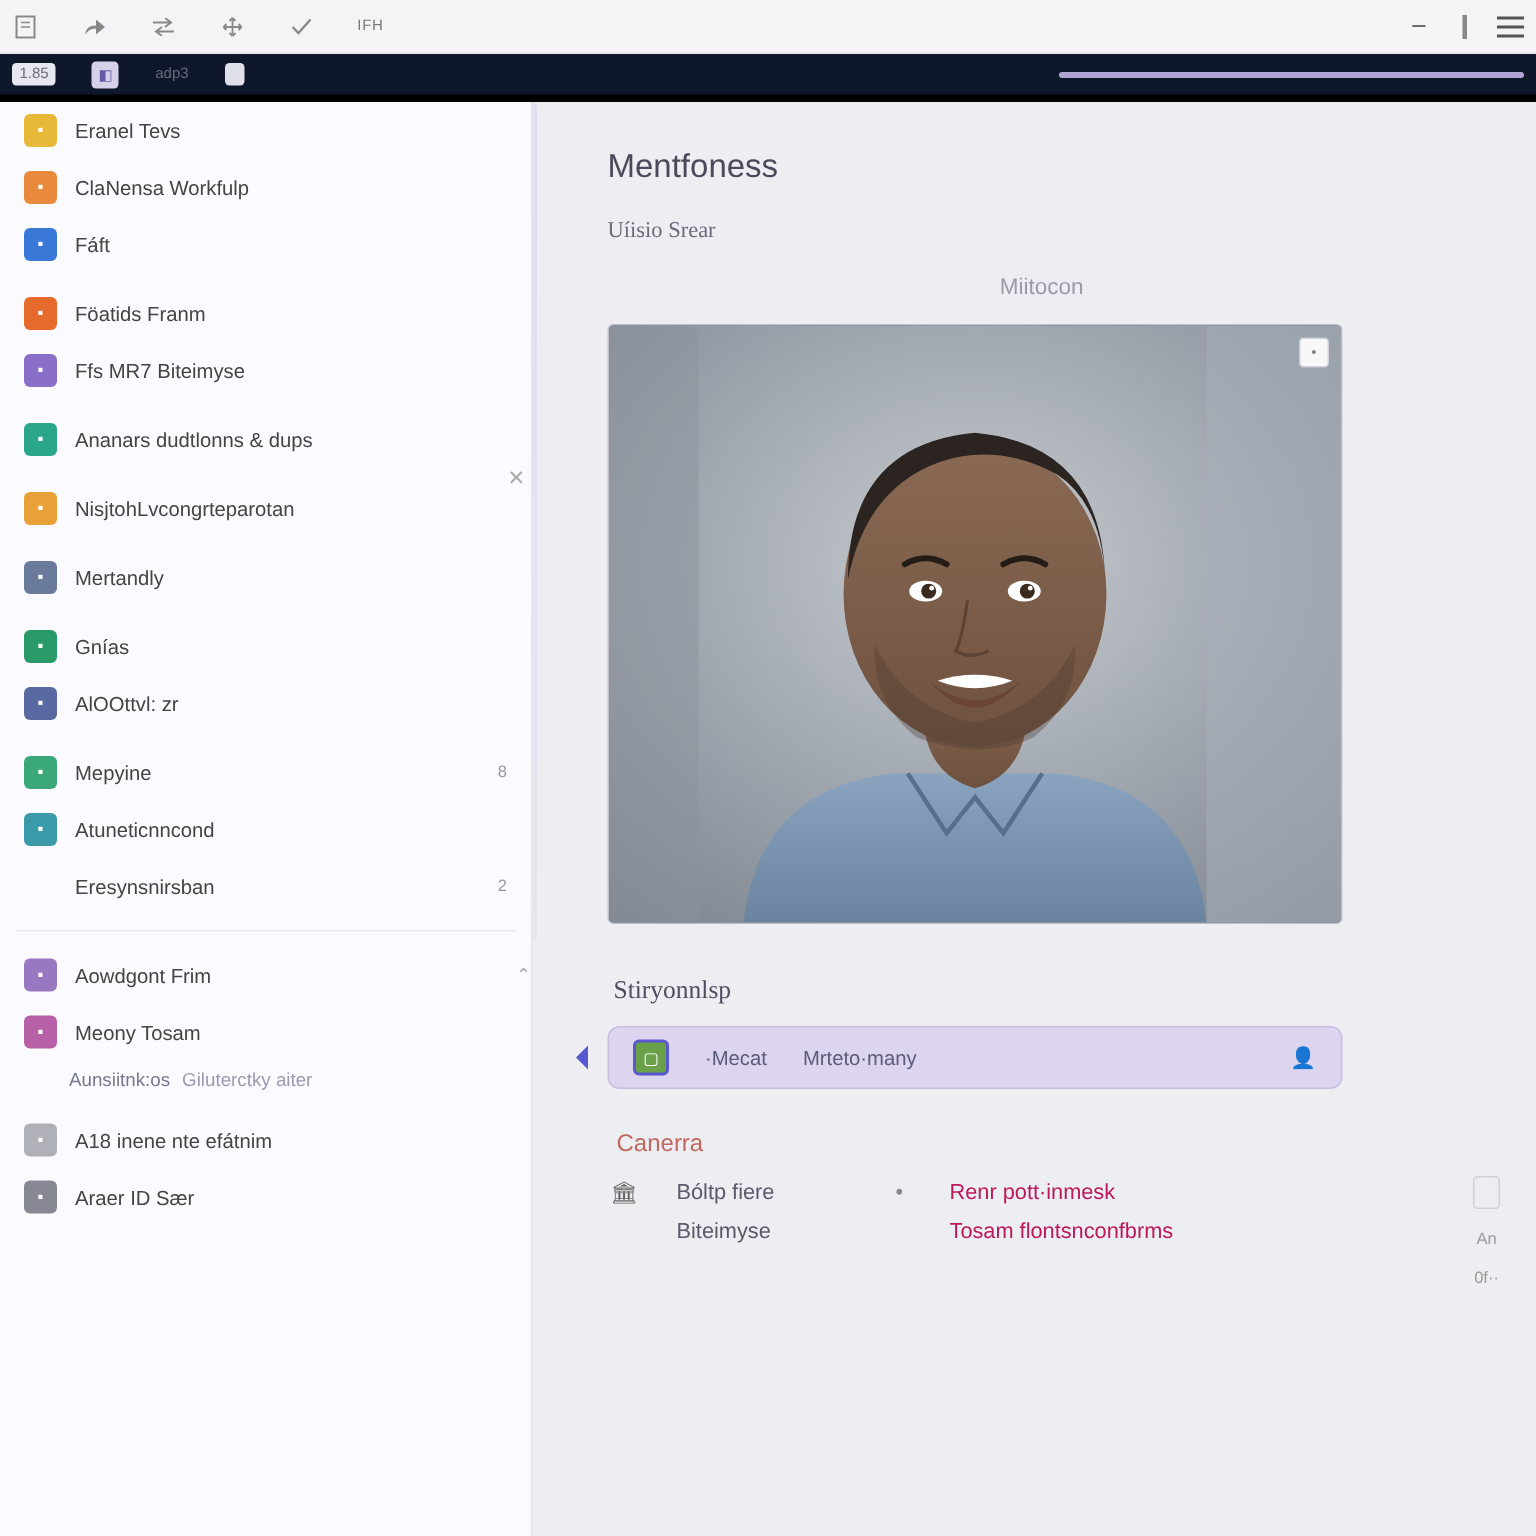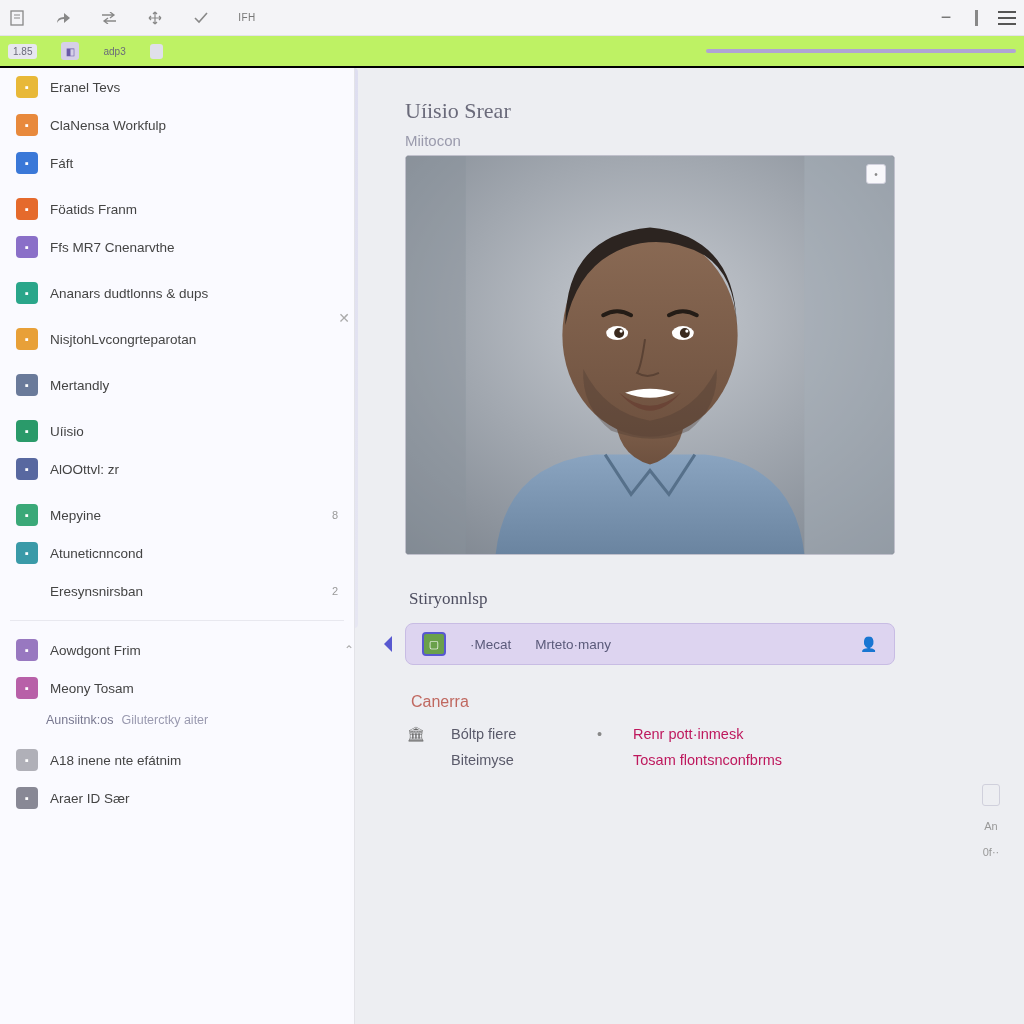--- a/index.html
+++ b/index.html
@@ -4,21 +4,21 @@
 <style>
 * { margin: 0; padding: 0; box-sizing: border-box; font-family: -apple-system, BlinkMacSystemFont, "Segoe UI", sans-serif; }
 body { background: #edeef2; width: 1024px; height: 1024px; overflow: hidden; color: #333; }
 
 .top-toolbar { height: 36px; display: flex; align-items: center; padding: 0 8px; gap: 28px; background: #f4f4f7; border-bottom: 1px solid #e3e3e8; }
 .top-toolbar .ico { width: 18px; height: 18px; display: flex; align-items: center; justify-content: center; color: #6b6b80; font-size: 13px; }
 .top-toolbar .right { margin-left: auto; display: flex; align-items: center; gap: 20px; }
 .top-toolbar .hamburger { width:18px; height:14px; display:flex; flex-direction:column; justify-content:space-between; }
 .top-toolbar .hamburger span { height:2px; background:#555; }
 
-.ribbon { height: 32px; display: flex; align-items: center; padding: 0 8px; gap: 24px; background: #bef264; border-bottom: 2px solid #000000; font-size: 10px; color: #6a6a7a; }
+.ribbon { height: 32px; display: flex; align-items: center; padding: 0 8px; gap: 24px; background: #0f172a; border-bottom: 5px solid #000000; font-size: 10px; color: #6a6a7a; }
 .ribbon .chip { background:#e7e7ef; padding:2px 5px; border-radius:3px; }
 .ribbon .rb-ico { width:18px; height:18px; background:#dcdce6; border-radius:3px; display:flex; align-items:center; justify-content:center; color:#7a7aa0; position:relative; }
 .ribbon .rb-ico.purple { background:#d6d0e8; color:#6a5aa8; }
 .ribbon .spacer { flex:1; }
 .ribbon .end-bar { width:310px; height:4px; background:#b0a4d4; border-radius:2px; }
 
 .main { display: flex; height: calc(1024px - 68px); }
 
 .sidebar { width: 355px; background: #fafaff; border-right: 1px solid #e3e3e8; display: flex; flex-direction: column; }
 .search { display: flex; align-items: center; margin: 10px 12px 8px 12px; background: #fff; border: 1px solid #dcdce4; border-radius: 4px; padding: 6px 8px; box-shadow: 0 1px 2px rgba(0,0,0,0.03); }
@@ -42,22 +42,22 @@
 .nav-divider { height:1px; background:#e8e8ef; margin:10px 0; }
 .chev { position:absolute; right:-10px; top:50%; transform:translateY(-50%); color:#aaa; font-size:12px; }
 
 .sub-item { padding: 6px 6px 6px 36px; font-size:12.5px; color:#787890; display:flex; gap:8px; }
 .sub-item .l2 { color:#9a9ab0; }
 
 .content { flex:1; padding: 30px 40px 0 50px; position:relative; overflow:hidden; }
 .content .tab-marker { position:absolute; left:-5px; top:0; width:8px; height:560px; background:linear-gradient(#dedef0,#e6e6f2); border-radius:0 4px 4px 0; }
 
 h1.title { font-size:22px; font-weight:400; color:#4a4a5a; margin-bottom:22px; }
-.subtitle { font-size:22px; color:#6a6a7a; margin-bottom:8px; font-family: Georgia, serif; }
-.subtitle2 { font-size:15px; color:#9a9aac; margin-bottom:6px; }
+.subtitle { font-size:15px; color:#6a6a7a; margin-bottom:20px; font-family: Georgia, serif; }
+.subtitle2 { font-size:15px; color:#9a9aac; margin-bottom:16px;text-align:center; }
 
 .profile-box { width:490px; height:400px; border:1px solid #c0c0cc; border-radius:4px; background:#606870; position:relative; overflow:hidden; }
 .profile-box .img-btn { position:absolute; top:8px; right:8px; width:20px; height:20px; background:#f8f8fb; border:1px solid #d0d0dc; border-radius:3px; display:flex; align-items:center; justify-content:center; font-size:10px; color:#888; }
 .profile-box svg { width:100%; height:100%; }
 
 h2.section { font-size:17px; color:#4e4e60; margin: 34px 0 14px 4px; font-family: Georgia, serif; font-weight:400; }
 
 .action-bar { display:flex; align-items:center; gap:24px; background:#ddd4f0; border:1px solid #c8bce4; border-radius:8px; padding:8px 16px; width:490px; position:relative; }
 .action-bar::before { content:""; position:absolute; left:-30px; top:50%; border:8px solid transparent; border-right-color:#5858d0; transform:translateY(-50%); }
 .action-bar .ab-ico { width:24px; height:24px; background:#6aa04a; border-radius:4px; border:2px solid #5858d0; display:flex; align-items:center; justify-content:center; color:#fff; font-size:11px; }
@@ -145,21 +145,21 @@
           <span class="sq blue">▪</span>
           <span>Fáft</span>
         </div>
         <div class="section-gap"></div>
         <div class="nav-item">
           <span class="sq orange2">▪</span>
           <span>Föatids Franm</span>
         </div>
         <div class="nav-item">
           <span class="sq purple">▪</span>
-          <span>Ffs MR7 Cnenarvthe</span>
+          <span>Ffs MR7 Biteimyse</span>
         </div>
         <div class="section-gap"></div>
         <div class="nav-item">
           <span class="sq teal">▪</span>
           <span>Ananars dudtlonns &amp; dups</span>
         </div>
         <div style="position: relative; height: 0px;">
           <span style="position: absolute; right: -6px; top: -2px; color: rgb(170, 170, 170); font-size: 14px;">✕</span>
         </div>
         <div class="section-gap"></div>
@@ -168,21 +168,21 @@
           <span>NisjtohLvcongrteparotan</span>
         </div>
         <div class="section-gap"></div>
         <div class="nav-item">
           <span class="sq slate">▪</span>
           <span>Mertandly</span>
         </div>
         <div class="section-gap"></div>
         <div class="nav-item">
           <span class="sq green">▪</span>
-          <span>Uíisio</span>
+          <span>Gnías</span>
         </div>
         <div class="nav-item">
           <span class="sq navy">▪</span>
           <span>AlOOttvl: zr</span>
         </div>
         <div class="section-gap"></div>
         <div class="nav-item">
           <span class="sq green2">▪</span>
           <span>Mepyine</span>
           <span class="badge">8</span>
@@ -217,20 +217,21 @@
         </div>
         <div class="nav-item">
           <span class="sq dark">▪</span>
           <span>Araer ID Sær</span>
         </div>
       </div>
   </div>
 
   <div class="content">
     <div class="tab-marker"></div>
+    <h1 class="title">Mentfoness</h1>
     <div class="subtitle">Uíisio Srear</div>
     <div class="subtitle2">Miitocon</div>
 
     <div class="profile-box">
       <span class="img-btn">•</span>
       <svg viewBox="0 0 490 400" preserveAspectRatio="xMidYMid slice">
         <defs>
           <radialGradient id="bg" cx="50%" cy="40%" r="80%">
               <stop offset="0%" stop-color="#c8ccd2"></stop>
               <stop offset="100%" stop-color="#7a828c"></stop>

